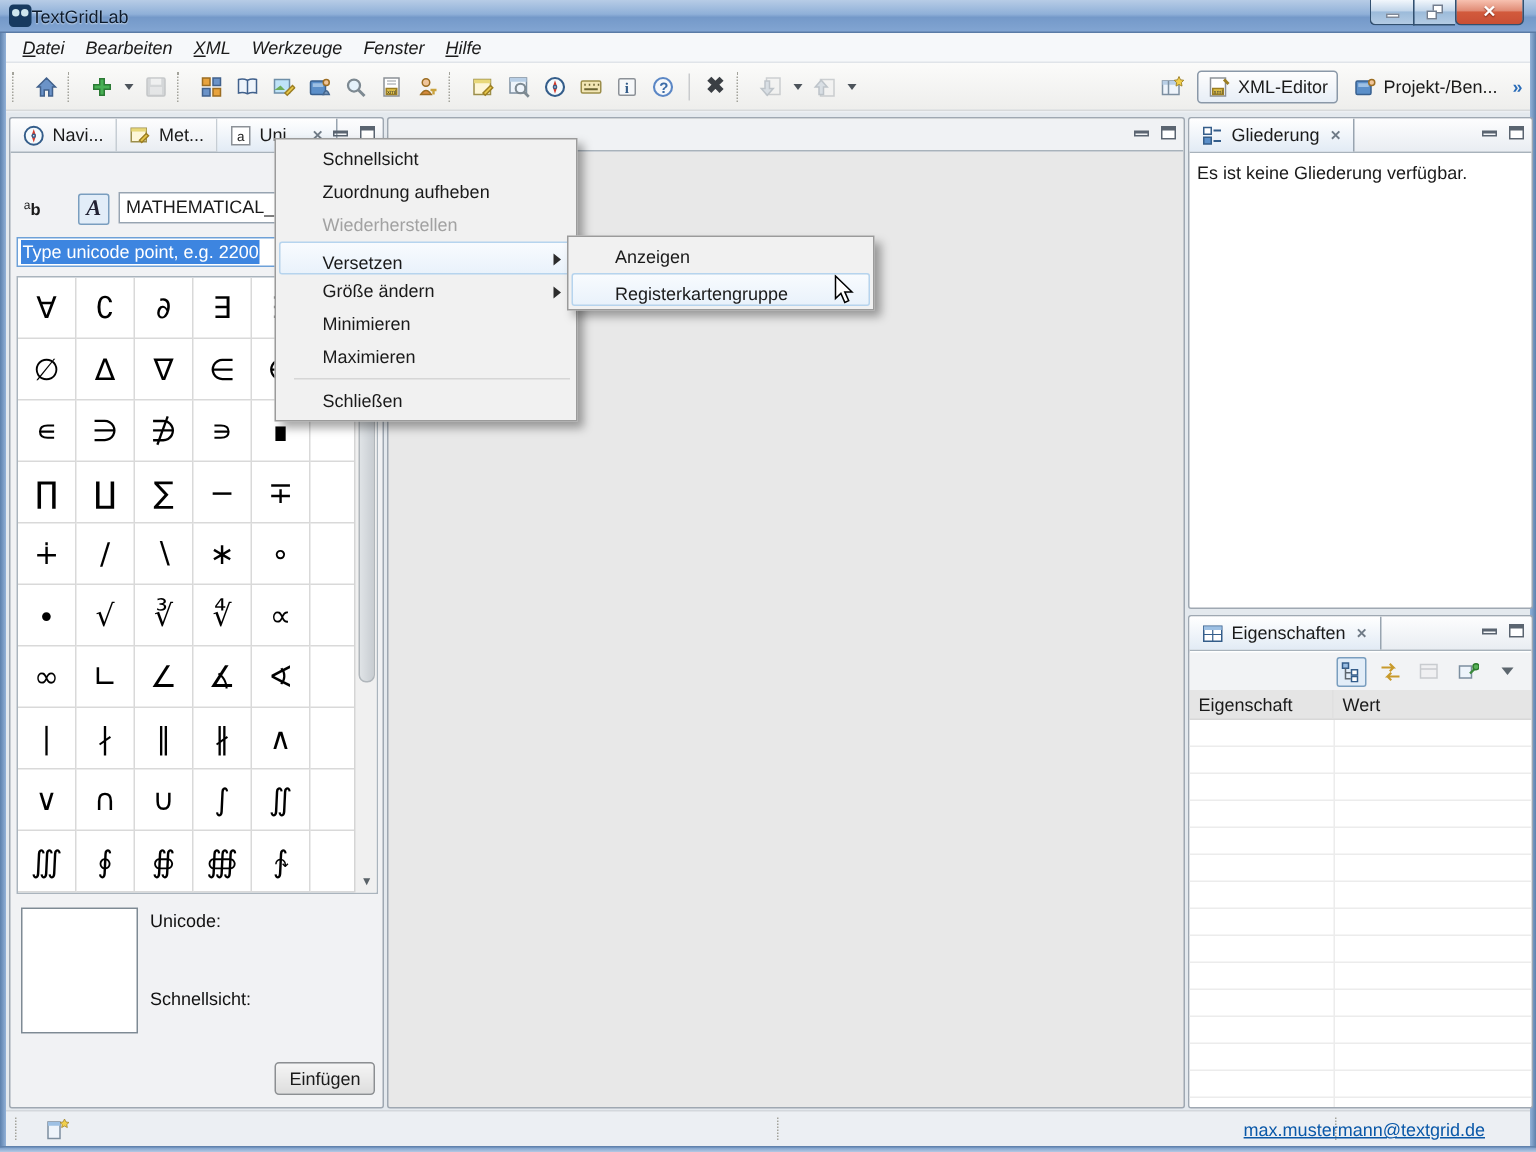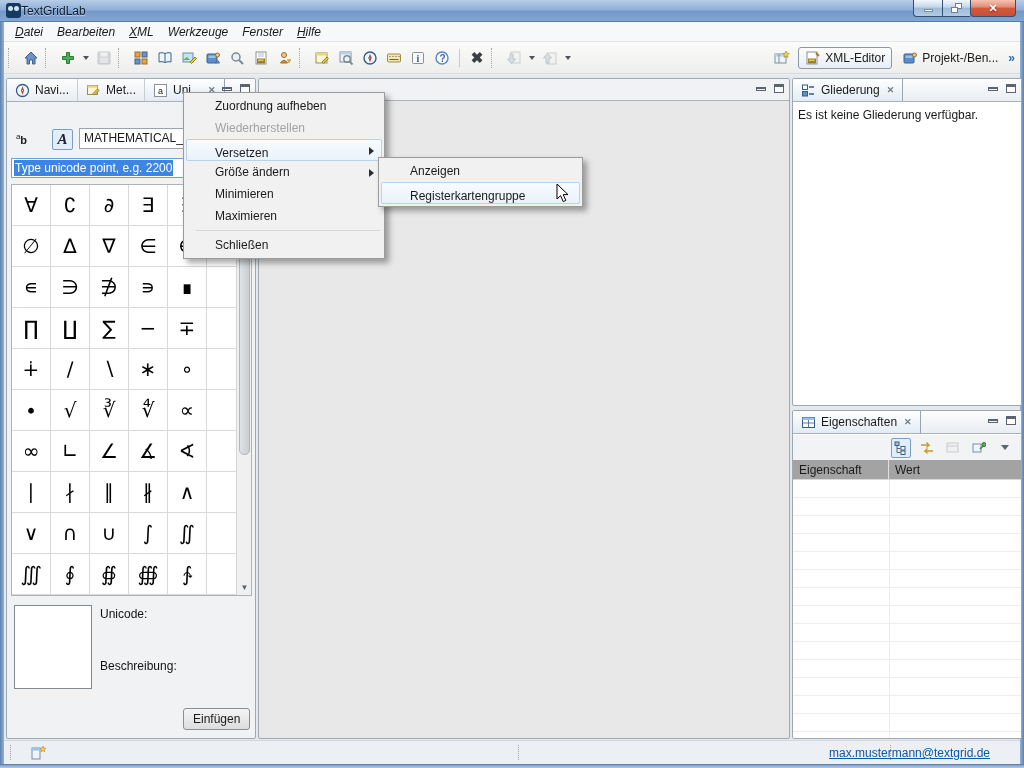--- a/index.html
+++ b/index.html
@@ -105,21 +105,21 @@
   
   #outline-view{left:788px;top:3px;width:230px;height:328px;background:#fff;}
   .outline-msg{position:absolute;left:5px;top:29px;}
   #props-view{left:788px;top:335px;width:230px;height:329px;background:#fff;}
   .props-tools{position:absolute;left:0;top:24px;right:0;height:25px;background:#f2f3f5;
     display:flex;align-items:center;justify-content:flex-end;gap:6px;padding-right:6px;}
   .ptool{width:20px;height:20px;display:flex;align-items:center;justify-content:center;border:1px solid transparent;border-radius:2px;}
   .ptool.sel{border:1px solid #7a9ebf;background:#e2edf8;}
   .ptool.disabled{opacity:.4;}
   .tri-down{width:0;height:0;border-left:4px solid transparent;border-right:4px solid transparent;border-top:5px solid #5d666e;}
-  .props-header{position:absolute;left:0;top:49px;right:0;height:20px;background:#a3a3a3;border-bottom:1px solid #d8d8d8;display:flex;}
+  .props-header{position:absolute;left:0;top:49px;right:0;height:20px;background:#e5e5e5;border-bottom:1px solid #d8d8d8;display:flex;}
   .pcol1{width:96px;padding:3px 0 0 6px;border-right:1px solid #e0e0e0;}
   .pcol2{flex:1;padding:3px 0 0 6px;}
   .props-body{position:absolute;left:0;top:69px;right:0;bottom:0;background:#fff;}
   .props-vline{position:absolute;left:96px;top:0;bottom:0;width:1px;background:#ececec;}
   .prow{height:18px;border-bottom:1px solid #ececec;}
 
   
   .statusbar{position:absolute;left:0;right:0;bottom:0;height:24px;background:#eceff3;border-top:1px solid #d3d7dc;}
   .ssep{position:absolute;top:4px;width:1px;height:15px;border-left:1px dotted #a3a39b;}
   .status-link{position:absolute;right:30px;top:5px;color:#0a58a8;text-decoration:underline;}
@@ -479,21 +479,21 @@
           </div>
         <div class="vscroll">
           <div class="varrow" style="top:0">▲</div>
           <div class="vthumb"></div>
           <div class="varrow" style="bottom:0">▼</div>
         </div>
       </div>
 
       <div class="preview"></div>
       <div class="plabel" style="top:528px">Unicode:</div>
-      <div class="plabel" style="top:580px">Beschreibung:</div>
+      <div class="plabel" style="top:580px">Schnellsicht:</div>
       <div class="btn" style="left:8px;top:659px">
           <span>Zuletzt</span>
         </div>
       <div class="btn" style="left:176px;top:629px">
           <span>Einfügen</span>
         </div>
     </div>
 
     <div class="view" id="editor-area">
       <div class="editor-strip"></div>
@@ -603,20 +603,23 @@
           <path d="M13 1 l1 2 2 .3 -1.5 1.4 .4 2 -1.9 -1 -1.9 1 .4 -2 -1.5 -1.4 2 -.3 z" fill="#f2cf4a" stroke="#9c7e22" stroke-width=".5"></path>
         </svg></div>
     <div class="ssep" style="left:514px"></div>
     <div class="ssep" style="left:886px"></div>
     <a class="status-link">max.mustermann@textgrid.de</a>
   </div>
 </div>
 
 <div class="ctxmenu" id="context-menu">
     <div class="cm-item">
+      <span class="cm-label">Schnellsicht</span>
+    </div>
+    <div class="cm-item">
       <span class="cm-label">Zuordnung aufheben</span>
     </div>
     <div class="cm-item disabled">
       <span class="cm-label">Wiederherstellen</span>
     </div>
     <div class="cm-item hl">
       <span class="cm-label">Versetzen</span>
       <span class="cm-arrow"></span>
     </div>
     <div class="cm-item">

